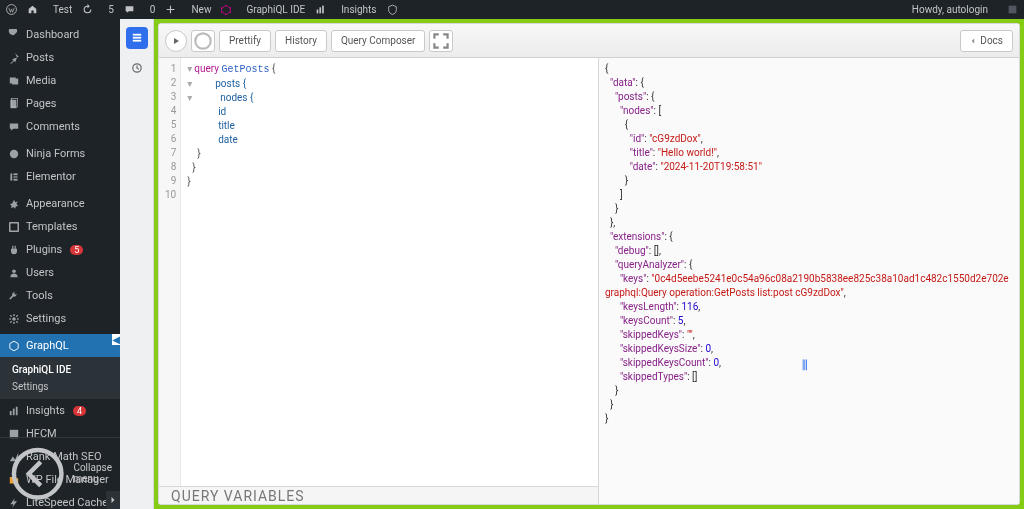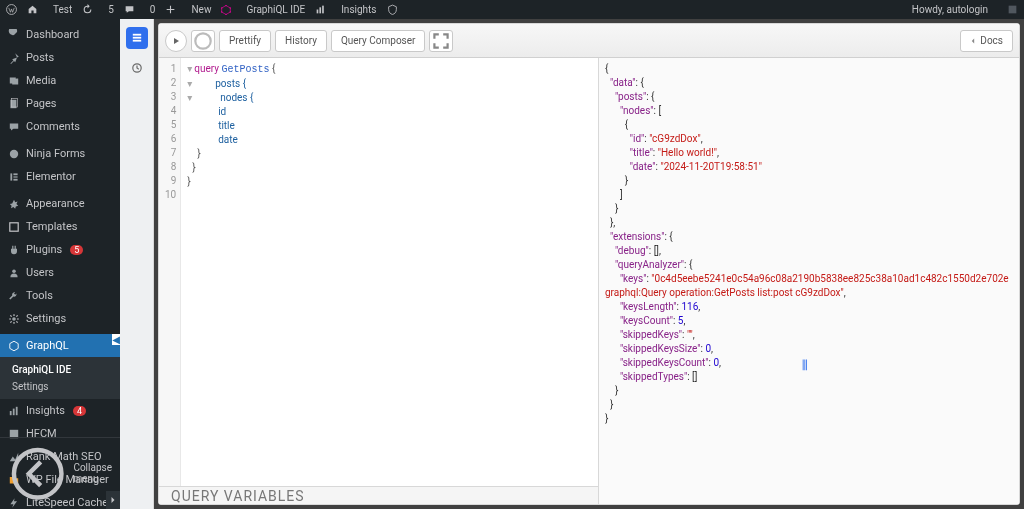--- a/index.html
+++ b/index.html
@@ -18,21 +18,21 @@
 .sidebar-item.current svg { fill: #fff; }
 .sidebar-sep { height: 4px; }
 .sidebar-sub { background: #2c3338; padding: 4px 0; }
 .sidebar-sub .sub-item { padding: 3px 8px 3px 12px; cursor: pointer; color: #c3c4c7; font-size: 10px; }
 .sidebar-sub .sub-item.active { color: #fff; font-weight: 500; }
 .badge { background: #d63638; color: #fff; border-radius: 8px; padding: 0 4px; font-size: 9px; margin-left: 2px; min-width: 12px; text-align:center; }
 .sidebar-collapse { position: absolute; bottom: 0; left: 0; right: 0; padding: 6px 8px; display: flex; align-items: center; gap: 6px; cursor: pointer; font-size: 10px; border-top: 1px solid #32373c; }
 .sidebar-expand-arrow { position: absolute; bottom: 0; right: 0; width: 14px; height: 18px; background: #2c3338; display:flex; align-items:center; justify-content:center; }
 .sidebar-expand-arrow svg { width: 10px; height: 10px; fill: #c3c4c7; }
 
-.main { position: absolute; top: 19px; left: 120px; right: 0; bottom: 0; background: #404040; display: flex; flex-direction: column; }
+.main { position: absolute; top: 19px; left: 120px; right: 0; bottom: 0; background: #84cc16; display: flex; flex-direction: column; }
 
 .graphiql-wrap { flex: 1; display: flex; margin: 0; }
 .side-tabs { width: 34px; background: #eef0f2; border-right: 1px solid #d8d8d8; display: flex; flex-direction: column; align-items: center; padding-top: 8px; gap: 8px; }
 .side-tab { width: 22px; height: 22px; border-radius: 4px; display: flex; align-items: center; justify-content: center; cursor: pointer; }
 .side-tab.active { background: #2f6fed; }
 .side-tab svg { width: 12px; height: 12px; fill: #6b6b6b; }
 .side-tab.active svg { fill: #fff; }
 
 .graphiql-main { flex: 1; display: flex; flex-direction: column; border: 1px solid #d8d8d8; margin: 4px; border-radius: 3px; background:#fff; }
 .toolbar { height: 34px; background: linear-gradient(#f7f7f7,#ececec); border-bottom: 1px solid #d0d0d0; display: flex; align-items: center; padding: 0 6px; gap: 4px; }

